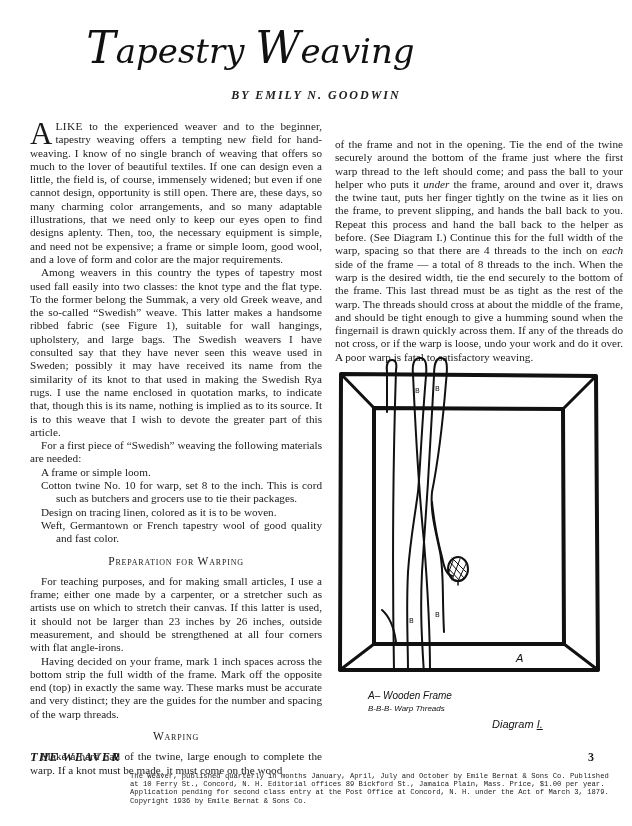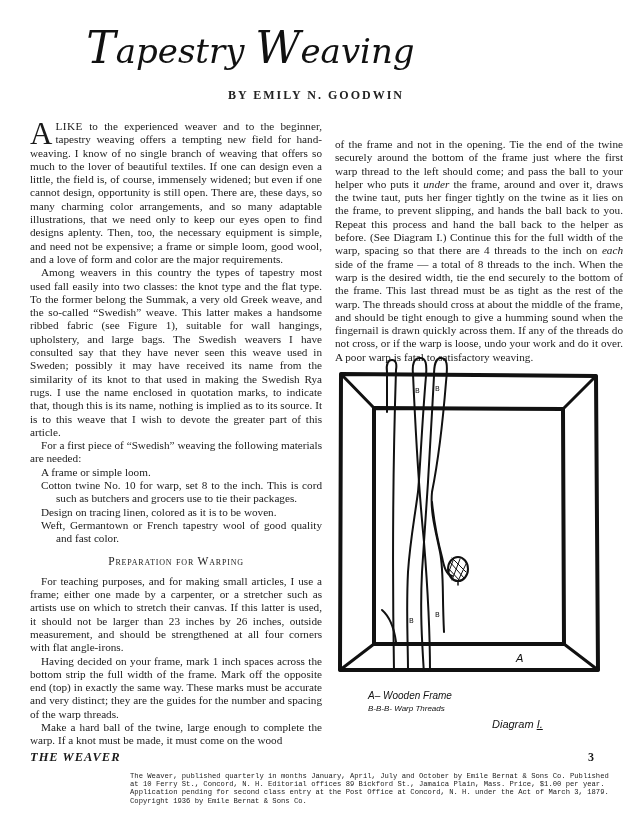--- a/index.html
+++ b/index.html
@@ -1,19 +1,19 @@
 <!DOCTYPE html>
 <html><head>
   <meta charset="utf-8">
   <style>
     html, body { margin: 0; padding: 0; background: #ffffff; }
     body { width: 632px; height: 826px; position: relative; overflow: hidden; color: #1a1a1a; font-family: "Liberation Serif", "DejaVu Serif", serif; }
     .title { position: absolute; left: 0; top: 22px; width: 501px; text-align: center; font-family: "DejaVu Serif", serif; font-style: italic; font-size: 34px; letter-spacing: 0px; color: #111; }
     .title .big { font-size: 44px; }
-    .byline { position: absolute; left: 0; top: 88px; width: 632px; text-align: center; font-weight: bold; font-size: 12px; letter-spacing: 2px; color: #222; }
+    .byline { position: absolute; left: 0; top: 88px; width: 632px; text-align: center; font-style: italic; font-weight: bold; font-size: 12px; letter-spacing: 2px; color: #222; }
     .col { position: absolute; top: 120px; font-size: 11.2px; line-height: 13.3px; text-align: justify; }
     .col-left { left: 30px; width: 292px; }
     .col-right { left: 335px; width: 288px; margin-top: 18px; }
     .col p { margin: 0; text-indent: 11px; }
     .col p.noindent { text-indent: 0; }
     .dropcap { float: left; font-size: 31px; line-height: 24px; margin: 2px 3px 0 0; font-family: "Liberation Serif", serif; }
     .smallcaps { font-variant: small-caps; letter-spacing: 0.5px; }
     .list-item { padding-left: 26px; text-indent: -15px !important; }
     .section-head { text-align: center; text-indent: 0 !important; font-variant: small-caps; letter-spacing: 0.8px; margin: 9px 0 7px 0 !important; font-size: 11.5px; }
     .footer-name { position: absolute; left: 30px; top: 750px; font-style: italic; font-weight: bold; font-size: 12.5px; letter-spacing: 1px; }
@@ -40,20 +40,21 @@
   </p>
   <p>Among weavers in this country the types of tapestry most used fall easily into two classes: the knot type and the flat type. To the former belong the Summak, a very old Greek weave, and the so-called “Swedish” weave. This latter makes a handsome ribbed fabric (see Figure 1), suitable for wall hangings, upholstery, and large bags. The Swedish weavers I have consulted say that they have never seen this weave used in Sweden; possibly it may have received its name from the similarity of its knot to that used in making the Swedish Rya rugs. I use the name enclosed in quotation marks, to indicate that, though this is its name, nothing is implied as to its source. It is to this weave that I wish to devote the greater part of this article.</p>
   <p>For a first piece of “Swedish” weaving the following materials are needed:</p>
   <p class="list-item">A frame or simple loom.</p>
   <p class="list-item">Cotton twine No. 10 for warp, set 8 to the inch. This is cord such as butchers and grocers use to tie their packages.</p>
   <p class="list-item">Design on tracing linen, colored as it is to be woven.</p>
   <p class="list-item">Weft, Germantown or French tapestry wool of good quality and fast color.</p>
   <p class="section-head">Preparation for Warping</p>
   <p>For teaching purposes, and for making small articles, I use a frame; either one made by a carpenter, or a stretcher such as artists use on which to stretch their canvas. If this latter is used, it should not be larger than 23 inches by 26 inches, outside measurement, and should be strengthened at all four corners with flat angle-irons.</p>
   <p>Having decided on your frame, mark 1 inch spaces across the bottom strip the full width of the frame. Mark off the opposite end (top) in exactly the same way. These marks must be accurate and very distinct; they are the guides for the number and spacing of the warp threads.</p>
+  <p class="section-head">Warping</p>
   <p>Make a hard ball of the twine, large enough to complete the warp. If a knot must be made, it must come on the wood</p>
 </div>
 
 <div class="col col-right">
   <p class="noindent"><span>of the frame and not in the opening. Tie the end of the twine securely around the bottom of the frame just where the first warp thread to the left should come; and pass the ball to your helper who puts it </span><i>under</i><span> the frame, around and over it, draws the twine taut, puts her finger tightly on the twine as it lies on the frame, to prevent slipping, and hands the ball back to you. Repeat this process and hand the ball back to the helper as before. (See Diagram I.) Continue this for the full width of the warp, spacing so that there are 4 threads to the inch on </span><i>each</i><span> side of the frame — a total of 8 threads to the inch. When the warp is the desired width, tie the end securely to the bottom of the frame. This last thread must be as tight as the rest of the warp. The threads should cross at about the middle of the frame, and should be tight enough to give a humming sound when the fingernail is drawn quickly across them. If any of the threads do not cross, or if the warp is loose, undo your work and do it over. A poor warp is fatal to satisfactory weaving.</span></p>
 </div>
 
 <svg class="diagram" viewBox="0 0 270 320" xmlns="http://www.w3.org/2000/svg">
   <g fill="none" stroke="#111" stroke-linecap="round" stroke-linejoin="round">
 

